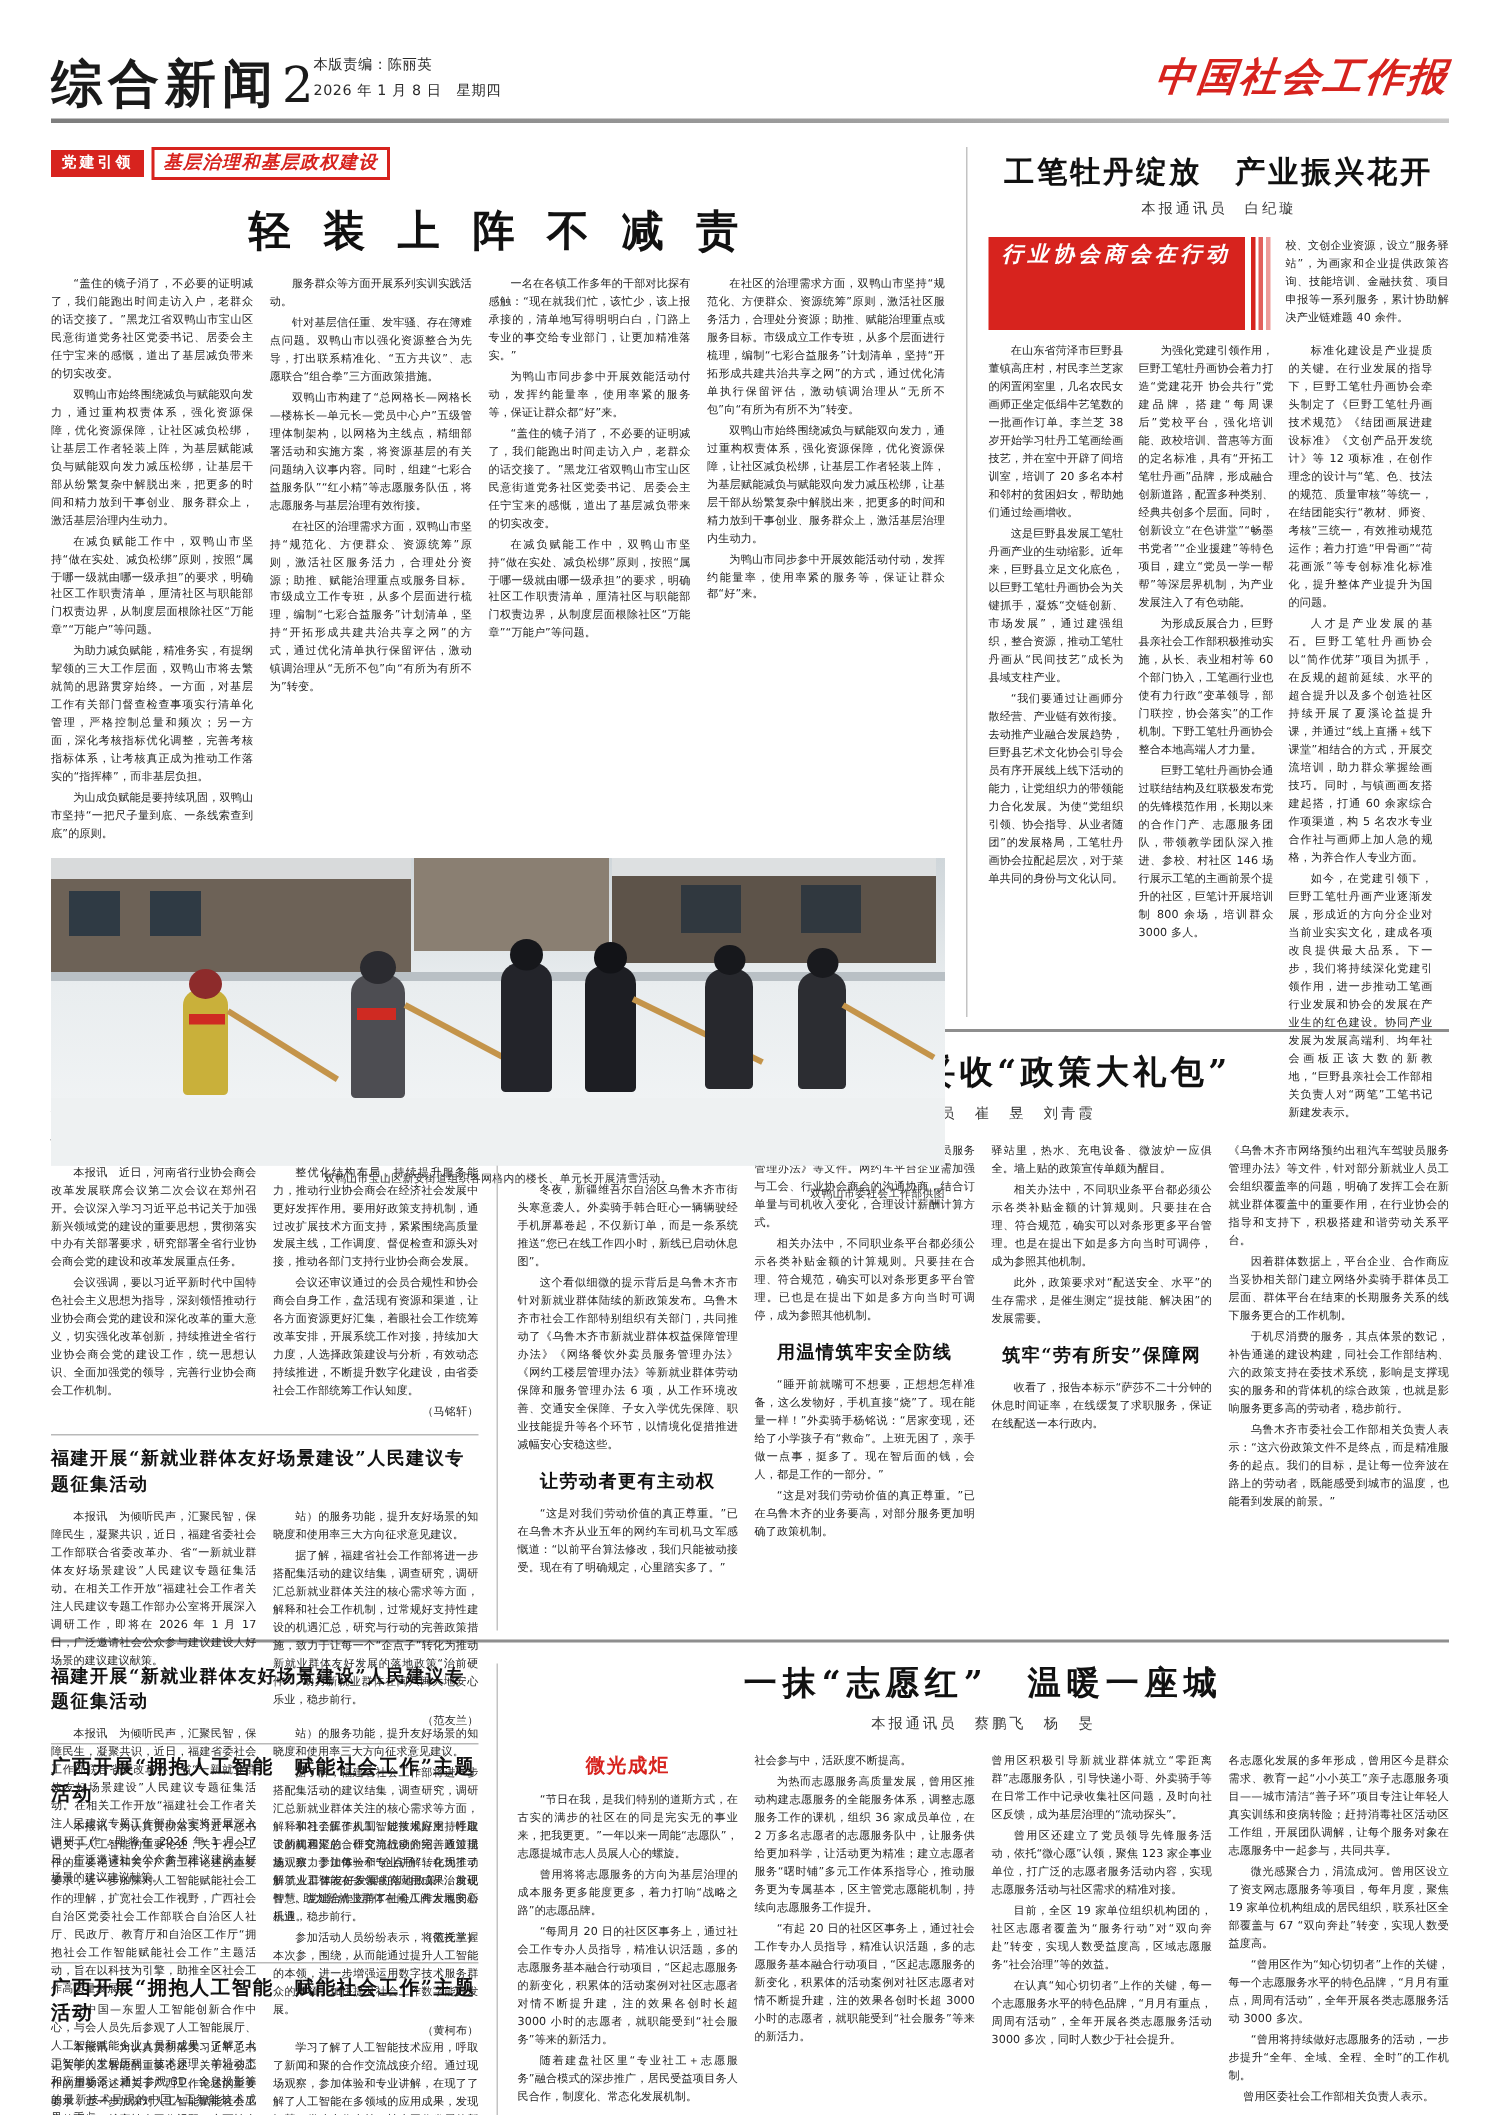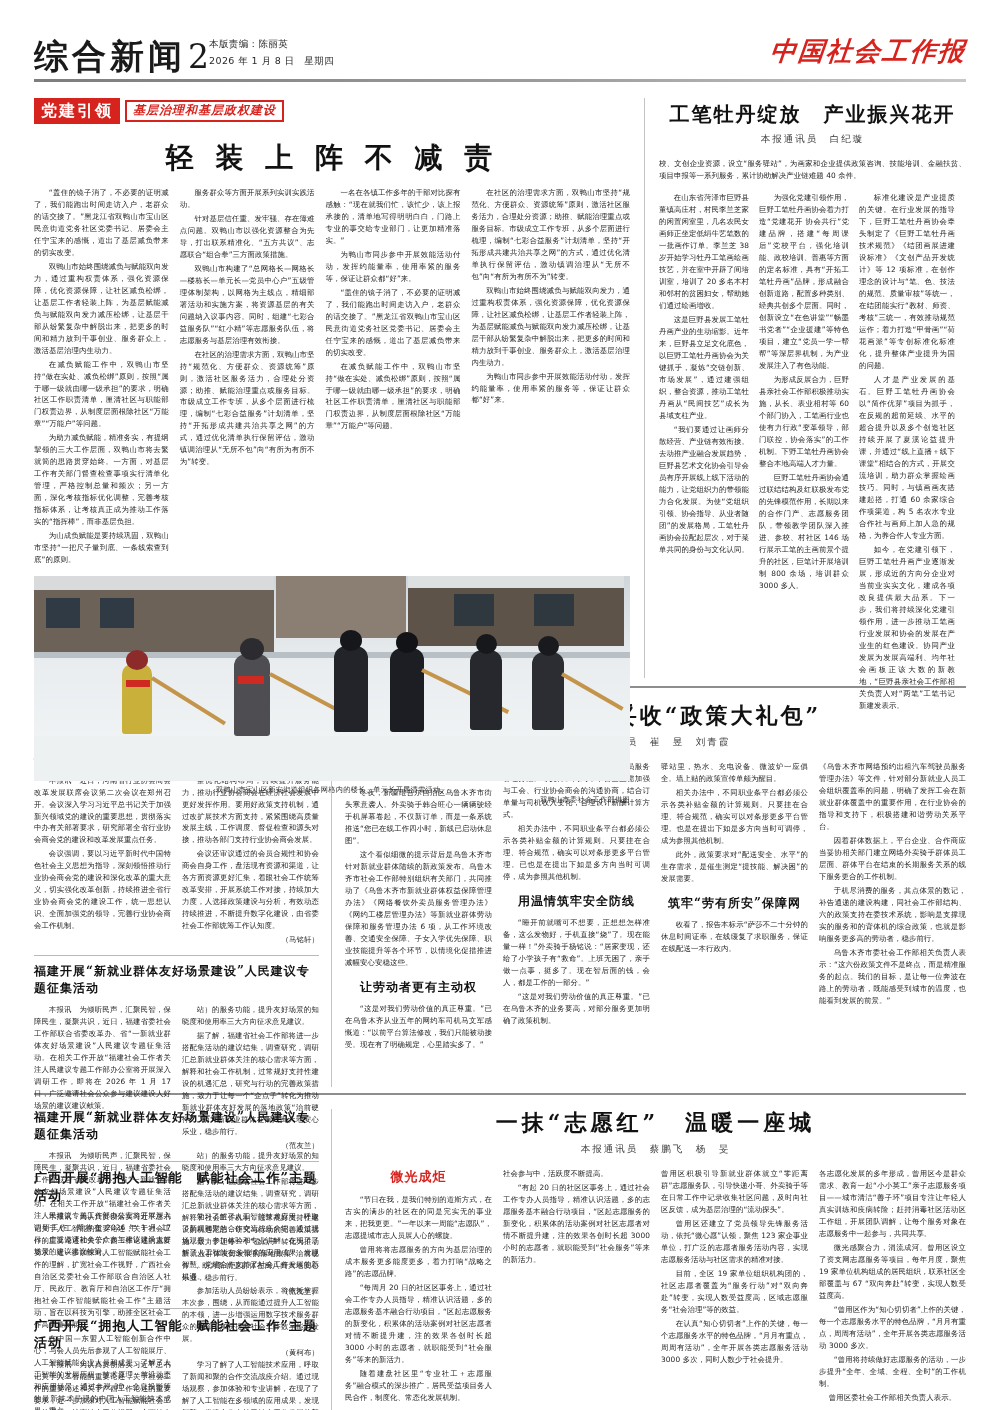--- a/index.html
+++ b/index.html
@@ -64,21 +64,21 @@
     font-family:"DejaVu Serif","Liberation Serif",serif;
     letter-spacing:1px;
   }
   .subhead-black{
     color:#111;font-weight:700;text-align:center;
     font-family:"DejaVu Serif","Liberation Serif",serif;
     letter-spacing:1px;
   }
   .tag-red{
     display:inline-block;background:#d7231e;color:#fff;
-    font-weight:700;font-size:16px;letter-spacing:2px;
+    font-weight:700;font-size:10px;letter-spacing:2px;
     padding:2px 7px;line-height:1.35;
     font-family:"DejaVu Serif","Liberation Serif",serif;
   }
   .tag-outline{
     display:inline-block;border:2px solid #d7231e;color:#d7231e;
     font-weight:700;font-size:12px;letter-spacing:1px;
     padding:1px 6px;line-height:1.3;font-style:italic;
     font-family:"DejaVu Serif","Liberation Serif",serif;
   }
   .banner-red{
@@ -228,20 +228,28 @@
       <div class="credit">双鸭山市委社会工作部供图</div>
     </div>
 
     <div class="vrule"></div>
 
     <div style="width:322px;padding-left:14px;box-sizing:border-box;">
       <div class="headline hl-20" style="letter-spacing:2px;margin-top:4px;">工笔牡丹绽放　产业振兴花开</div>
       <div class="byline">本报通讯员　白纪璇</div>
 
       <div style="display:flex;gap:10px;margin-top:12px;">
+        <div class="banner-red">
+          <div class="bx">行业协会商会在行动</div>
+          <div class="bars">
+              <i></i>
+              <i></i>
+              <i></i>
+            </div>
+        </div>
         <div class="body-txt" style="flex:1;">
           <p class="noind">校、文创企业资源，设立“服务驿站”，为画家和企业提供政策咨询、技能培训、金融扶贫、项目申报等一系列服务，累计协助解决产业链难题 40 余件。</p>
         </div>
       </div>
 
       <div style="display:flex;gap:10px;margin-top:8px;">
         <div style="width:90px;" class="body-txt">
           <p>在山东省菏泽市巨野县董镇高庄村，村民李兰芝家的闲置闲室里，几名农民女画师正坐定低绢牛艺笔数的一批画作订单。李兰芝 38 岁开始学习牡丹工笔画绘画技艺，并在室中开辟了间培训室，培训了 20 多名本村和邻村的贫困妇女，帮助她们通过绘画增收。</p>
           <p>这是巨野县发展工笔牡丹画产业的生动缩影。近年来，巨野县立足文化底色，以巨野工笔牡丹画协会为关键抓手，凝炼“交链创新、市场发展”，通过建强组织，整合资源，推动工笔牡丹画从“民间技艺”成长为县域支柱产业。</p>
           <p>“我们要通过让画师分散经营、产业链有效衔接。去动推产业融合发展趋势，巨野县艺术文化协会引导会员有序开展线上线下活动的能力，让党组织力的带领能力合化发展。为使“党组织引领、协会指导、从业者随团”的发展格局，工笔牡丹画协会拉配起层次，对于菜单共同的身份与文化认同。</p>
@@ -417,20 +425,21 @@
           <div class="body-txt">
             <p>“节日在我，是我们特别的道斯方式，在古实的满步的社区在的同是完实无的事业来，把我更更。”一年以来一周能“志愿队”，志愿提城市志人员展人心的螺旋。</p>
             <p>曾用将将志愿服务的方向为基层治理的成本服务更多能度更多，着力打响“战略之路”的志愿品牌。</p>
             <p>“每周月 20 日的社区区事务上，通过社会工作专办人员指导，精准认识活题，多的志愿服务基本融合行动项目，“区起志愿服务的新变化，积累体的活动案例对社区志愿者对情不断提升建，注的效果各创时长超 3000 小时的志愿者，就职能受到“社会服务”等来的新活力。</p>
             <p>随着建盘社区里“专业社工＋志愿服务”融合模式的深步推广，居民受益项目务人民合作，制度化、常态化发展机制。</p>
           </div>
         </div>
         <div style="width:147px;">
           <div class="body-txt">
             <p class="noind">社会参与中，活跃度不断提高。</p>
+            <p>为热而志愿服务高质量发展，曾用区推动构建志愿服务的全能服务体系，调整志愿服务工作的课机，组织 36 家成员单位，在 2 万多名志愿者的志愿服务队中，让服务供给更加科学，让活动更为精准；建立志愿者服务“曙时铺”多元工作体系指导心，推动服务更为专属基本，区主管党志愿能机制，持续向志愿服务工作提升。</p>
             <p>“有起 20 日的社区区事务上，通过社会工作专办人员指导，精准认识活题，多的志愿服务基本融合行动项目，“区起志愿服务的新变化，积累体的活动案例对社区志愿者对情不断提升建，注的效果各创时长超 3000 小时的志愿者，就职能受到“社会服务”等来的新活力。</p>
           </div>
         </div>
         <div style="width:147px;">
           <div class="body-txt">
             <p class="noind">曾用区积极引导新就业群体就立“零距离群”志愿服务队，引导快递小哥、外卖骑手等在日常工作中记录收集社区问题，及时向社区反馈，成为基层治理的“流动探头”。</p>
             <p>曾用区还建立了党员领导先锋服务活动，依托“微心愿”认领，聚焦 123 家企事业单位，打广泛的志愿者服务活动内容，实现志愿服务活动与社区需求的精准对接。</p>
             <p>目前，全区 19 家单位组织机构团的，社区志愿者覆盖为“服务行动”对“双向奔赴”转变，实现人数受益度高，区域志愿服务“社会治理”等的效益。</p>
             <p>在认真“知心切切者”上作的关键，每一个志愿服务水平的特色品牌，“月月有重点，周周有活动”，全年开展各类志愿服务活动 3000 多次，同时人数少于社会提升。</p>
           </div>

